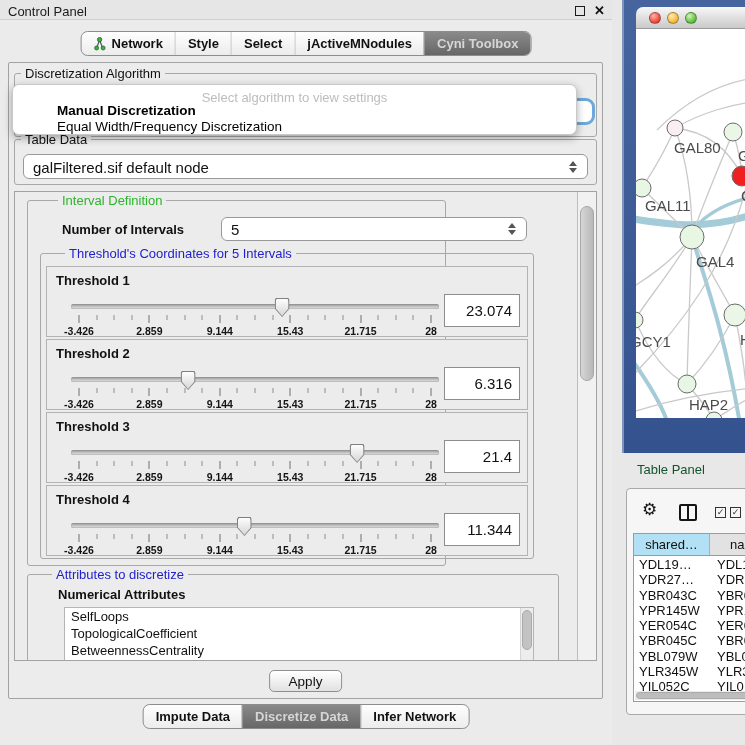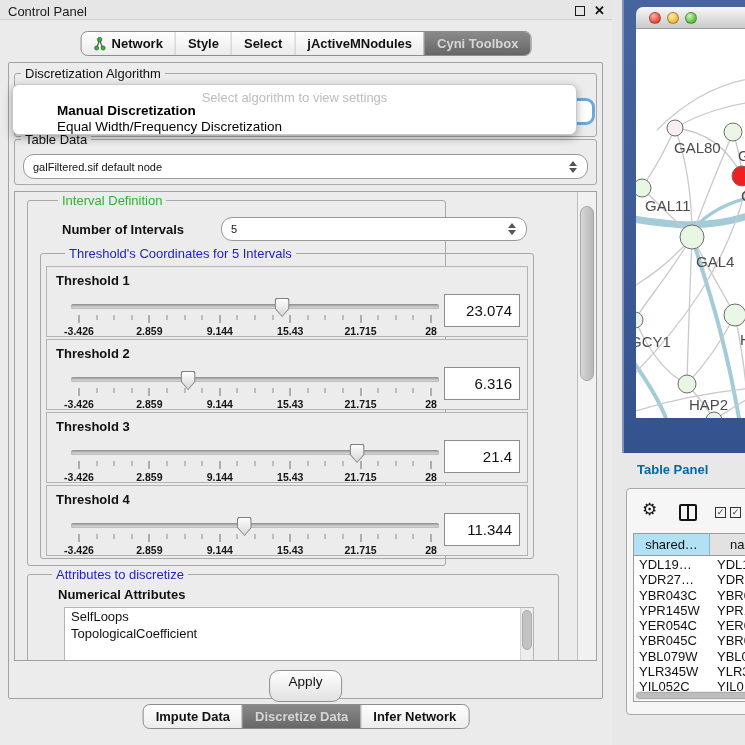--- a/index.html
+++ b/index.html
@@ -34,21 +34,21 @@
 
   #algo-group { left:5px; top:10px; width:583px; height:64px; }
   #algo-combo-frag { position:absolute; left:534px; top:24px; width:46px; height:27px; background:#fff; border:3px solid #6ea7d8; border-radius:9px; }
 
   #popup { position:absolute; left:12px; top:84px; width:565px; height:51px; background:#fff; border:1px solid #c9c9c9; border-radius:7px; box-shadow:0 3px 9px rgba(0,0,0,.33); z-index:20; }
   #popup-hint { position:absolute; top:5px; left:0; width:100%; text-align:center; font-size:13px; color:#bcbcbc; }
   .popup-item { position:absolute; left:3px; font-size:13.5px; color:#000;margin-left:41px; }
   .popup-item.b { font-weight:bold; }
 
   #tabledata-group { left:5px; top:76px; width:583px; height:46px; }
-  .combo { position:absolute; background:#fff; border:1px solid #999; border-radius:11px; font-size:11px; }
+  .combo { position:absolute; background:#fff; border:1px solid #999; border-radius:6px; font-size:15px; }
   .combo .cv { position:absolute; left:9px; top:50%; transform:translateY(-50%); white-space:nowrap; }
   .stepper { position:absolute; right:9px; top:50%; transform:translateY(-50%); width:9px; height:14px; }
   .stepper:before, .stepper:after { content:""; position:absolute; left:0; border-left:4.5px solid transparent; border-right:4.5px solid transparent; }
   .stepper:before { top:1px; border-bottom:5px solid #555; }
   .stepper:after  { bottom:1px; border-top:5px solid #555; }
   #tabledata-combo { left:8px; top:14px; right:8px; height:25px; }
 
   #scrollpane { position:absolute; left:5px; top:128px; width:583px; height:470px; border:1px solid #a2a2a2; background:#ececec; }
   #viewport { position:absolute; left:0; top:0; bottom:0; right:18px; overflow:hidden; border-right:1px solid #bdbdbd; }
   #vscroll { position:absolute; right:0; top:0; bottom:0; width:18px; background:#f1f1f1; }
@@ -74,33 +74,33 @@
   .ticklab { position:absolute; transform:translateX(-50%); font-size:10.5px; font-weight:bold; color:#141414; white-space:nowrap; }
   .valbox { position:absolute; right:7px; top:27px; width:76px; height:33px; background:#fff; border:1px solid #8d8d8d; font-size:15px; text-align:right; line-height:31px; padding-right:7px; }
 
   #attr-group { left:12px; top:382px; width:532px; height:110px; }
   #attr-sub { position:absolute; left:30px; top:12px; font-size:13px; font-weight:bold; }
   #attr-list { position:absolute; left:36px; top:32px; width:470px; height:72px; background:#fff; border:1px solid #b5b5b5; overflow:hidden; }
   .list-item { height:17px; line-height:17px; padding-left:6px; font-size:13px; }
   #list-scroll { position:absolute; right:0; top:0; width:13px; bottom:0; background:#ededed; border-left:1px solid #d5d5d5; }
   #list-thumb { position:absolute; left:1px; right:1px; top:2px; height:40px; background:#c3c3c3; border:1px solid #ababab; border-radius:6px; }
 
-  #apply-btn { position:absolute; left:50%; top:607px; transform:translateX(-50%); height:32px; padding:0 19px; border:1px solid #8f8f8f; border-radius:10px; background:linear-gradient(#fff,#e1e1e1); font-size:13.5px; line-height:21px; }
+  #apply-btn { position:absolute; left:50%; top:607px; transform:translateX(-50%); height:22px; padding:0 19px; border:1px solid #8f8f8f; border-radius:5px; background:linear-gradient(#fff,#e1e1e1); font-size:13.5px; line-height:21px; }
 
   
   #right-strip { position:absolute; left:612px; top:0; width:133px; height:745px; background:#e8e8e8; }
   #net-window { position:absolute; left:622px; top:0; width:123px; height:453px; background:linear-gradient(180deg,#46659f,#34538e); border-left:2px solid #8094bb; }
   #mac-titlebar { position:absolute; left:12px; top:7px; right:0; height:22px; background:linear-gradient(#f8f8f8,#c9c9c9); border-top-left-radius:7px; border-bottom:1px solid #9b9b9b; }
   .tl { position:absolute; top:5px; width:12px; height:12px; border-radius:50%; border:1px solid rgba(60,60,60,.45); }
   #tl-red    { left:13px; background:radial-gradient(circle at 35% 30%,#ffb3a6,#ef4237 70%); }
   #tl-yellow { left:31px; background:radial-gradient(circle at 35% 30%,#ffedb0,#f3b62f 70%); }
   #tl-green  { left:49px; background:radial-gradient(circle at 35% 30%,#d4f3bc,#54bf36 70%); }
   #net-canvas { position:absolute; left:12px; top:29px; right:0; height:389px; background:#fff; overflow:hidden; }
 
-  #tp-title { position:absolute; left:637px; top:462px; font-size:13px; color:#0369a1;font-weight:bold; }
+  #tp-title { position:absolute; left:637px; top:462px; font-size:13px; color:#14532d; }
   #table-panel { position:absolute; left:626px; top:488px; width:130px; height:227px; border:1px solid #a9a9a9; border-radius:4px; background:#f6f6f6; }
   #gear-ic { position:absolute; left:15px; top:12px; font-size:17px; line-height:17px; color:#141414; }
   #cols-ic { position:absolute; left:52px; top:15px; width:18px; height:17px; border:2px solid #141414; border-radius:2px; }
   #cols-ic span { position:absolute; left:50%; top:0; bottom:0; width:2px; margin-left:-1px; background:#141414; }
   .cb-ic { position:absolute; top:18px; width:11px; height:11px; border:1.5px solid #333; font-size:9px; line-height:9px; text-align:center; color:#333; }
   #cb1 { left:88px; } #cb2 { left:103px; }
   #tp-grid { position:absolute; left:6px; top:44px; width:140px; bottom:12px; border:1px solid #9c9c9c; background:#fff; overflow:hidden; }
   #tp-head { display:flex; height:22px; border-bottom:1px solid #9a9a9a; }
   #th1 { width:76px; background:#b2e0f4; border-right:1px solid #8fb6c9; text-align:center; font-size:13px; line-height:22px; }
   #th2 { flex:1; background:#e2e2e2; font-size:13px; line-height:22px; padding-left:20px; }
@@ -353,20 +353,21 @@
           </div>
         </div>
 
         <div id="attr-group" class="group">
           <span class="group-title gt-blue" style="left:24px">Attributes to discretize</span>
           <span id="attr-sub">Numerical Attributes</span>
           <div id="attr-list">
             <div id="attr-items">
                 <div class="list-item">SelfLoops</div>
                 <div class="list-item">TopologicalCoefficient</div>
+                <div class="list-item">BetweennessCentrality</div>
               </div>
             <div id="list-scroll">
               <div id="list-thumb"></div>
             </div>
           </div>
         </div>
 
       </div>
       <div id="vscroll">
         <div id="vthumb"></div>

